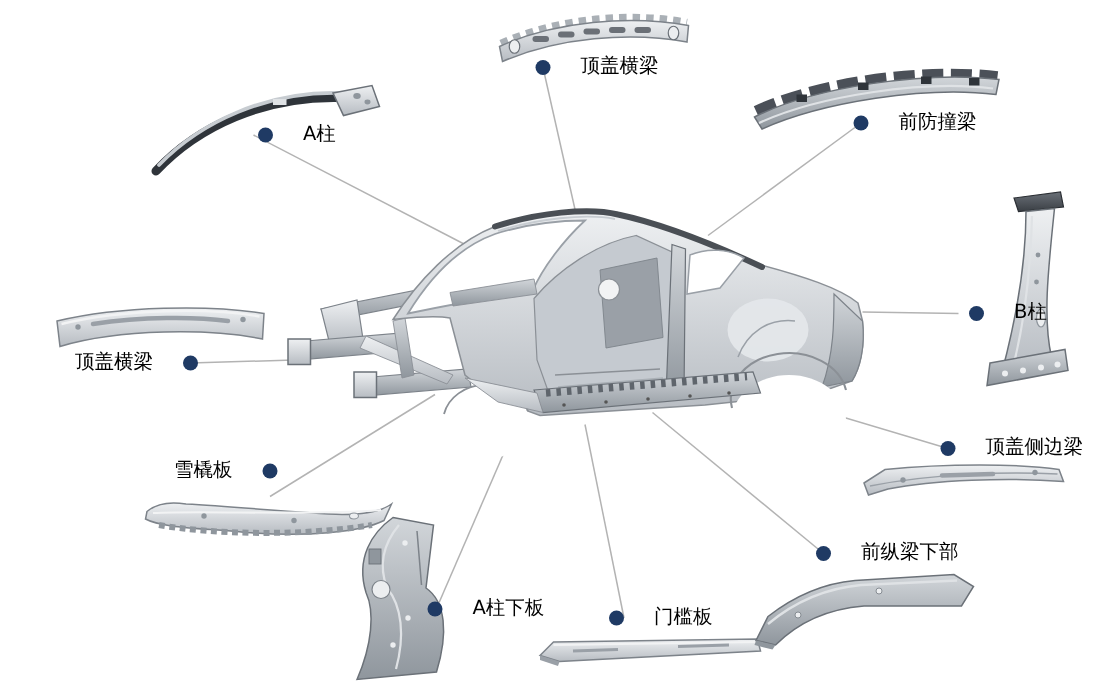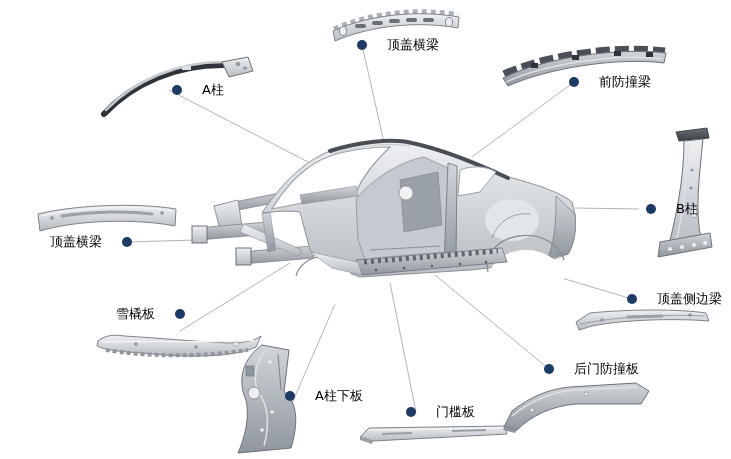--- a/index.html
+++ b/index.html
@@ -258,28 +258,28 @@
   <div class="label" style="left:627px;top:291px">
     <span class="dot"></span>
     <span class="txt">顶盖侧边梁</span>
   </div>
 
   <div class="label" style="right:546px;top:306px">
     <span class="txt">雪橇板</span>
     <span class="dot"></span>
   </div>
 
-  <div class="label" style="left:285px;top:388px">
+  <div class="label" style="left:285px;top:398px">
     <span class="dot"></span>
     <span class="txt">A柱下板</span>
   </div>
 
   <div class="label" style="left:406px;top:404px">
     <span class="dot"></span>
     <span class="txt">门槛板</span>
   </div>
 
   <div class="label" style="left:544px;top:361px">
     <span class="dot"></span>
-    <span class="txt">后门防撞板</span>
+    <span class="txt">前纵梁下部</span>
   </div>
 
 </div>
 
 </body></html>

